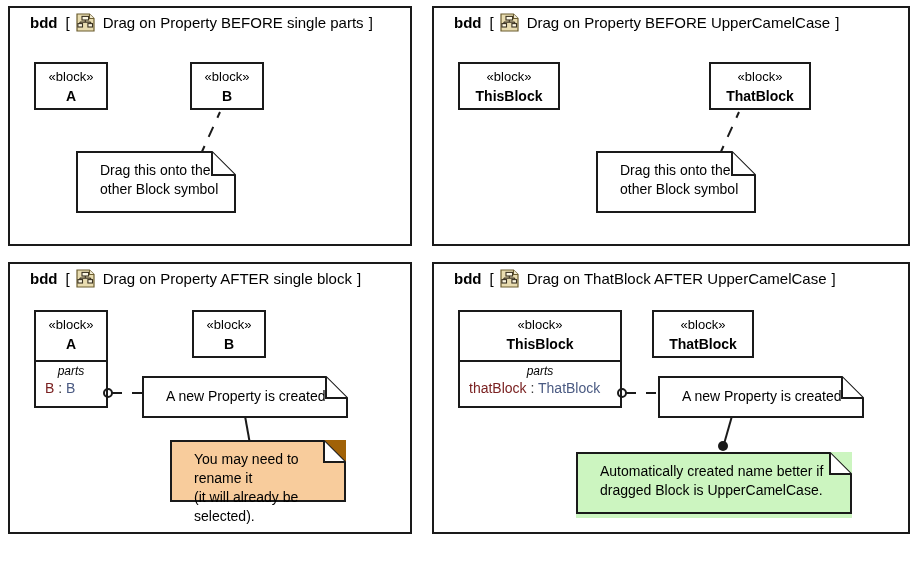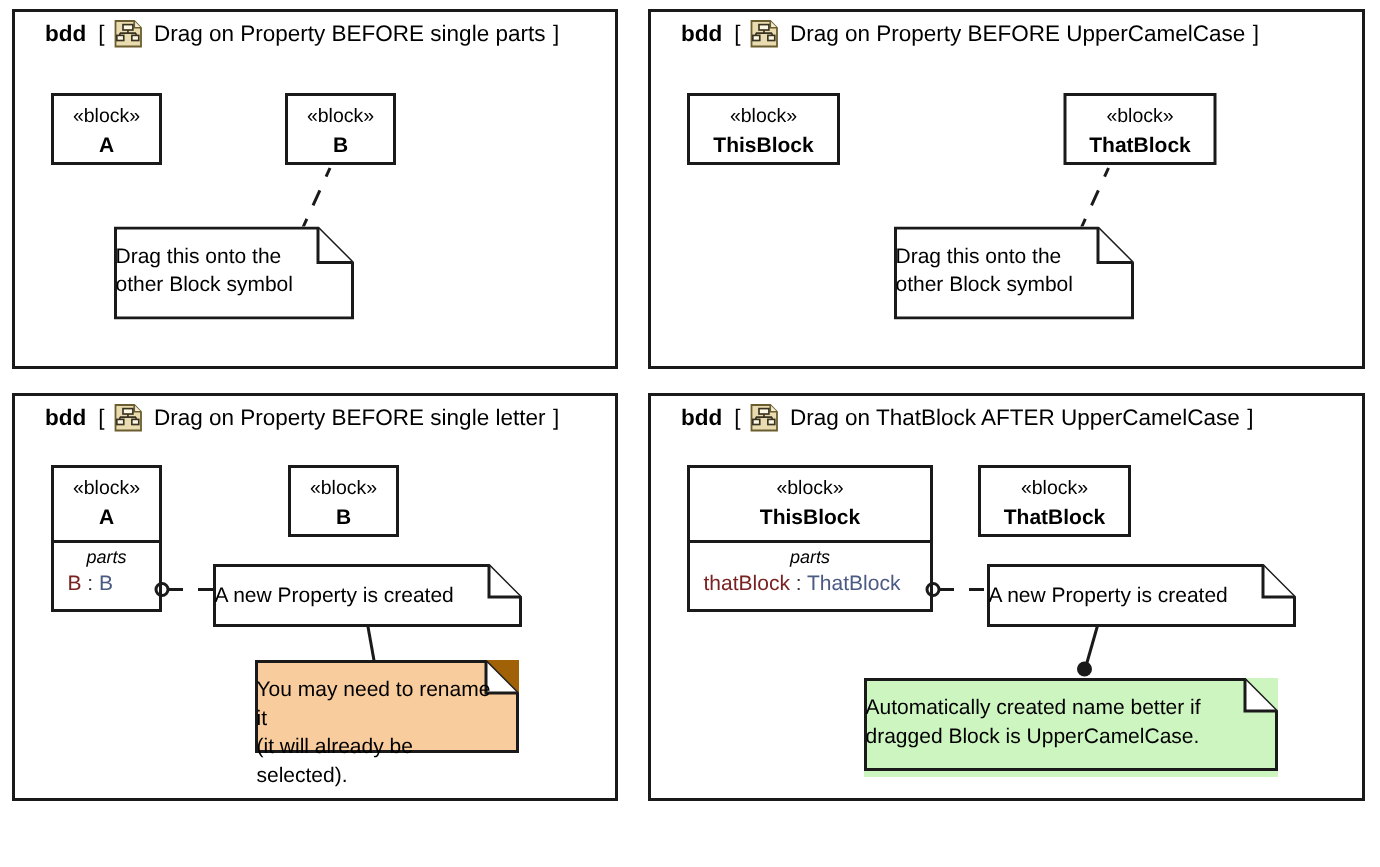--- a/index.html
+++ b/index.html
@@ -121,21 +121,21 @@
     inset:0;
     border:2px solid #1a1a1a;
     box-sizing:border-box;
     background:inherit;
   }
   .note-text{
     position:relative;
     z-index:3;
     font-size:14px;
     line-height:19px;
-    padding:10px 10px 8px 1px;
+    padding:10px 10px 8px 24px;
     white-space:pre-line;
   }
 
   
   .conn{position:absolute;overflow:visible;pointer-events:none;}
   .conn line,.conn path{stroke:#1a1a1a;}
 </style>
 </head>
 <body>
 
@@ -256,21 +256,21 @@
       <span class="bdd-icon">
         <svg width="19" height="19" viewBox="0 0 19 19">
           <path d="M1,1 H13.5 L18,5.5 V18 H1 Z" fill="#e8dcb0" stroke="#6b5d2f" stroke-width="1.2"></path>
           <path d="M13.5,1 V5.5 H18" fill="#f5efd8" stroke="#6b5d2f" stroke-width="1.1"></path>
           <rect x="6" y="3.4" width="6.6" height="3.6" fill="#fdf8e4" stroke="#3a3222" stroke-width="1.1"></rect>
           <path d="M9.3,7 V9.1 M3.9,9.1 H14.7 M3.9,9.1 V10.6 M14.7,9.1 V10.6" fill="none" stroke="#3a3222" stroke-width="1.1"></path>
           <rect x="1.9" y="10.6" width="4.6" height="3.4" fill="#fdf8e4" stroke="#3a3222" stroke-width="1.1"></rect>
           <rect x="11.9" y="10.6" width="4.6" height="3.4" fill="#fdf8e4" stroke="#3a3222" stroke-width="1.1"></rect>
         </svg>
       </span>
-      <span class="hdr-title">Drag on Property BEFORE single letter</span>
+      <span class="hdr-title">Drag on Property AFTER single block</span>
       <span class="hdr-bracket" style="margin-left:5px;">]</span>
     <svg width="371" height="32" class="tab-bevel" style="position: absolute; left: 0px; top: 0px; pointer-events: none;">
           <path d="M367,0 V17 L356,28 H0" fill="none" stroke="#1a1a1a" stroke-width="2"></path>
         </svg>
       </div>
   </div>
 
   <div class="block" style="left:24px;top:46px;width:74px;height:98px;">
     <div class="name-comp">
       <div class="stereo">«block»</div>

